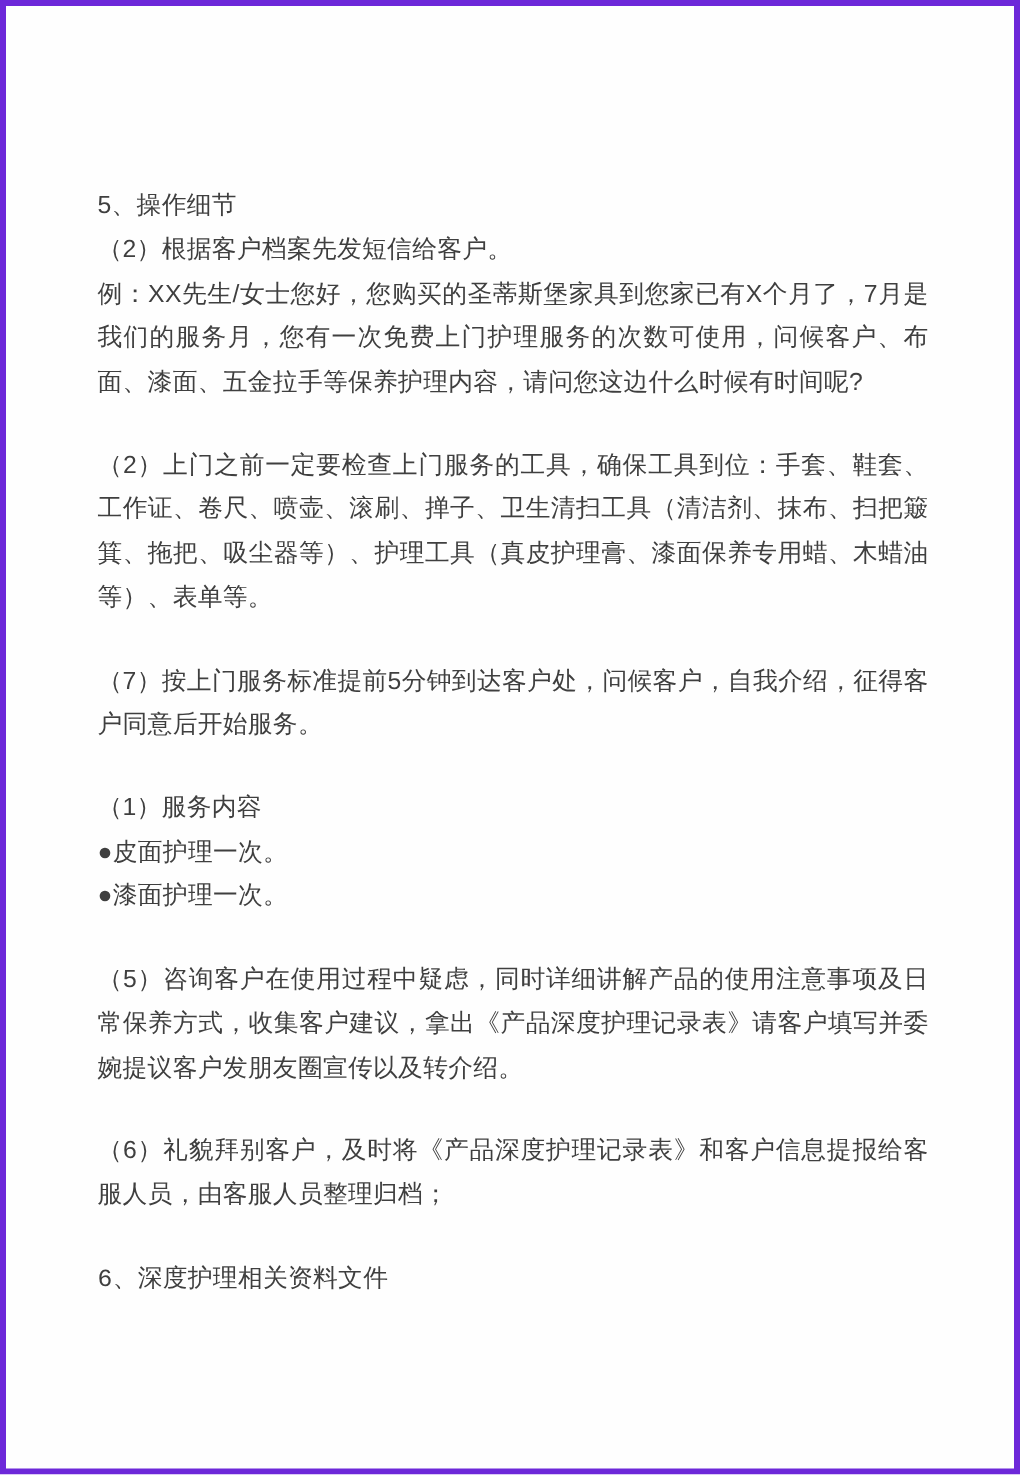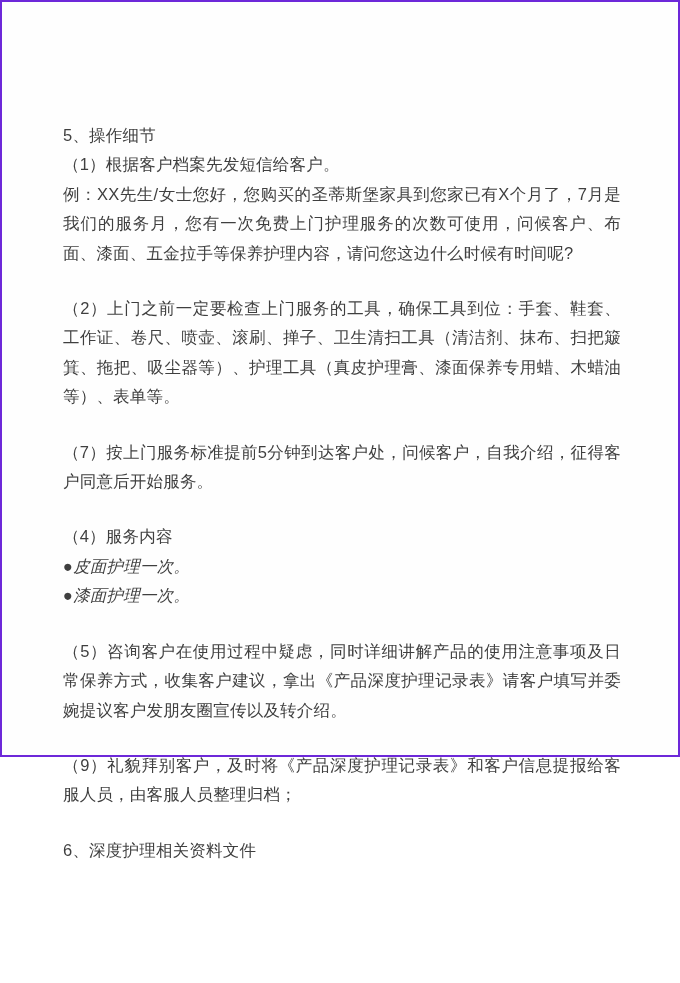--- a/index.html
+++ b/index.html
@@ -9,93 +9,93 @@
   }
   body {
     width: 680px;
     height: 983px;
     overflow: hidden;
     font-family: "Liberation Sans", "DejaVu Sans", sans-serif;
   }
   .page {
     box-sizing: border-box;
     width: 680px;
-    height: 757px;
+    height: 983px;
     background: #fefefe;
-    border: 2px solid #6d28d9;
+    border: 4px solid #6d28d9;
     position: relative;
   }
   .doc {
     box-sizing: border-box;
     position: absolute;
     top: 119px;
     left: 61px;
     right: 57px;
     color: #3f3f3f;
     font-size: 16.5px;
     line-height: 29.4px;
     text-align: justify;
     letter-spacing: 0.2px;
   }
   .block {
     margin: 0 0 26px 0;
   }
   .block:last-child {
     margin-bottom: 0;
+    font-family: Liberation Mono, monospace;
   }
   .line {
     margin: 0;
   }
   .bullet-list {
     margin: 0;
     padding: 0;
     list-style: none;
   }
   .bullet-item {
     margin: 0;
-    font-style: italic;
   }
   .bullet-item .marker {
     display: inline;
   }
 </style>
 </head>
 <body>
 
 <div class="page">
   <div class="doc">
 
     <div class="block">
       <p class="line">5、操作细节</p>
-      <p class="line">（1）根据客户档案先发短信给客户。</p>
+      <p class="line">（2）根据客户档案先发短信给客户。</p>
       <p class="line">例：XX先生/女士您好，您购买的圣蒂斯堡家具到您家已有X个月了，7月是我们的服务月，您有一次免费上门护理服务的次数可使用，问候客户、布面、漆面、五金拉手等保养护理内容，请问您这边什么时候有时间呢?</p>
     </div>
 
     <div class="block">
       <p class="line">（2）上门之前一定要检查上门服务的工具，确保工具到位：手套、鞋套、工作证、卷尺、喷壶、滚刷、掸子、卫生清扫工具（清洁剂、抹布、扫把簸箕、拖把、吸尘器等）、护理工具（真皮护理膏、漆面保养专用蜡、木蜡油等）、表单等。</p>
     </div>
 
     <div class="block">
       <p class="line">（7）按上门服务标准提前5分钟到达客户处，问候客户，自我介绍，征得客户同意后开始服务。</p>
     </div>
 
     <div class="block">
-      <p class="line">（4）服务内容</p>
+      <p class="line">（1）服务内容</p>
       <ul class="bullet-list">
         <li class="bullet-item"><span class="marker">●</span><span>皮面护理一次。</span></li>
         <li class="bullet-item"><span class="marker">●</span><span>漆面护理一次。</span></li>
       </ul>
     </div>
 
     <div class="block">
       <p class="line">（5）咨询客户在使用过程中疑虑，同时详细讲解产品的使用注意事项及日常保养方式，收集客户建议，拿出《产品深度护理记录表》请客户填写并委婉提议客户发朋友圈宣传以及转介绍。</p>
     </div>
 
     <div class="block">
-      <p class="line">（9）礼貌拜别客户，及时将《产品深度护理记录表》和客户信息提报给客服人员，由客服人员整理归档；</p>
+      <p class="line">（6）礼貌拜别客户，及时将《产品深度护理记录表》和客户信息提报给客服人员，由客服人员整理归档；</p>
     </div>
 
     <div class="block">
       <p class="line">6、深度护理相关资料文件</p>
     </div>
 
   </div>
 </div>
 
 </body></html>

